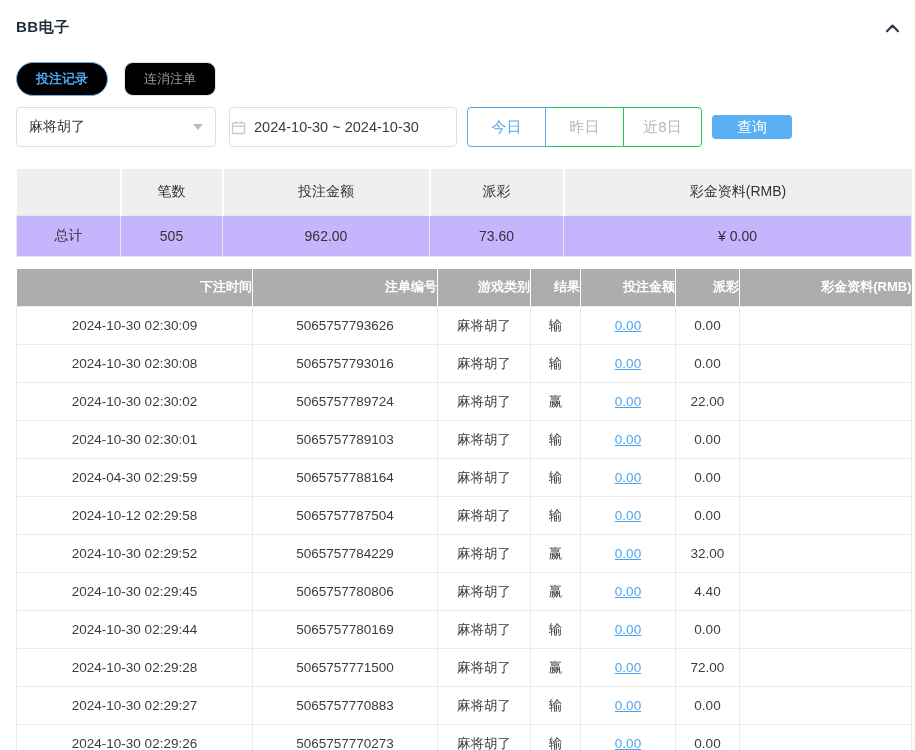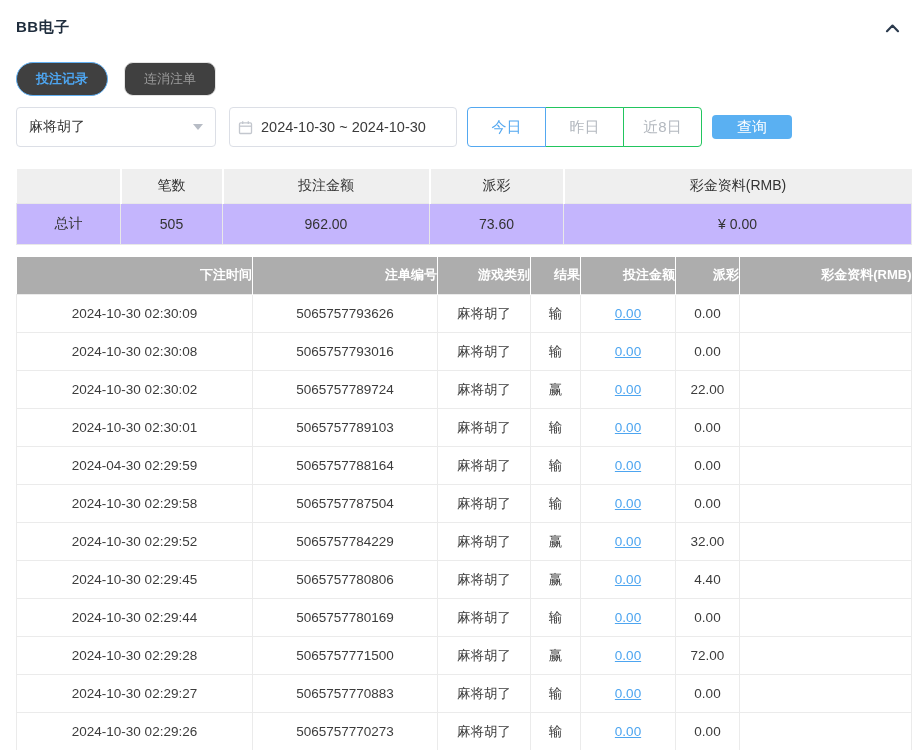--- a/index.html
+++ b/index.html
@@ -7,49 +7,49 @@
   body { font-family: "Liberation Sans", "DejaVu Sans", sans-serif; color: #333; }
   .page { padding: 18px 0 0 16px; width: 911px; }
 
   
   .panel-header { display: flex; align-items: center; justify-content: space-between; width: 879px; gap: 28px; }
   .panel-title { font-size: 15px; font-weight: 700; color: #1f2d3d; letter-spacing: .5px; }
   .collapse-btn { cursor: pointer; display: inline-flex; align-items: center; margin-right: -6px; }
 
   
   .tabs { margin-top: 25px; display: flex; gap: 16px; }
-  .tab { height: 34px; padding: 0 19px; background: #404040; font-size: 13px; cursor: pointer;
+  .tab { height: 34px; padding: 0 19px; background: #000000; font-size: 13px; cursor: pointer;
          border: 1px solid #e4e4e4; border-radius: 9px; color: #9a9a9a; }
   .tab.active { color: #4da5f0; border-color: #63b1f3; border-radius: 17px; font-weight: 700; }
 
   
   .filters { margin-top: 11px; display: flex; align-items: center; }
   .select { width: 200px; height: 40px; border: 1px solid #dcdfe6; border-radius: 4px;
             display: flex; align-items: center; justify-content: space-between;
             padding: 0 12px; font-size: 14px; color: #333; cursor: pointer; background: #fff; }
   .caret { width: 0; height: 0; border-left: 5px solid transparent; border-right: 5px solid transparent;
            border-top: 6px solid #b7bcc5; }
   .date-input { width: 228px; height: 40px; border: 1px solid #dcdfe6; border-radius: 4px;
-                display: flex; align-items: center; gap: 8px; padding: 0 8px;
+                display: flex; align-items: center; gap: 8px; padding: 0 1px;
                 font-size: 14.5px; color: #3b3b3b; margin-left: 13px; cursor: pointer; background: #fff; }
   .btn-group { display: flex; margin-left: 10px; }
   .qbtn { height: 40px; min-width: 79px; background: #fff; border: 1px solid #22c55e;
           color: #b3b8bf; font-size: 15px; cursor: pointer; }
   .qbtn + .qbtn { margin-left: -1px; }
   .qbtn:first-child { border-radius: 4px 0 0 4px; }
   .qbtn:last-child { border-radius: 0 4px 4px 0; }
   .qbtn.active { color: #54a8f0; border-color: #54a8f0; position: relative; z-index: 1; }
   .search-btn { height: 24px; width: 80px; margin-left: 10px; background: #5ab0f2; color: #fff;
                 border: none; border-radius: 4px; font-size: 15px; cursor: pointer; }
 
   
   table { border-collapse: collapse; table-layout: fixed; width: 895px; }
   .summary-table { margin-top: 22px; }
   .summary-table th { background: #efefef; font-weight: 400; font-size: 14px; color: #333;
-                      height: 34px; border-left: 2px solid #fff; text-align: center; }
+                      height: 46px; border-left: 2px solid #fff; text-align: center; }
   .summary-table th:first-child { border-left: none; }
   .summary-table td { height: 41px; border: 1px solid #e8e8e8; text-align: center;
                       font-size: 14px; color: #333; background: #c4b5fd; }
 
   
   .records-table { margin-top: 12px; }
   .records-table th { background: #adadad; color: #fff; font-weight: 700; font-size: 13px;
                       height: 38px; border-left: 1px solid #fff; text-align: right; }
   .records-table th:first-child { border-left: none; }
   .records-table td { height: 38px; border: 1px solid #ebebeb; text-align: center;
@@ -188,21 +188,21 @@
         <tr>
           <td>2024-04-30 02:29:59</td>
           <td>5065757788164</td>
           <td>麻将胡了</td>
           <td>输</td>
           <td><a class="amount-link">0.00</a></td>
           <td>0.00</td>
           <td></td>
         </tr>
         <tr>
-          <td>2024-10-30 02:29:58</td>
+          <td>2024-10-12 02:29:58</td>
           <td>5065757787504</td>
           <td>麻将胡了</td>
           <td>输</td>
           <td><a class="amount-link">0.00</a></td>
           <td>0.00</td>
           <td></td>
         </tr>
         <tr>
           <td>2024-10-30 02:29:52</td>
           <td>5065757784229</td>

